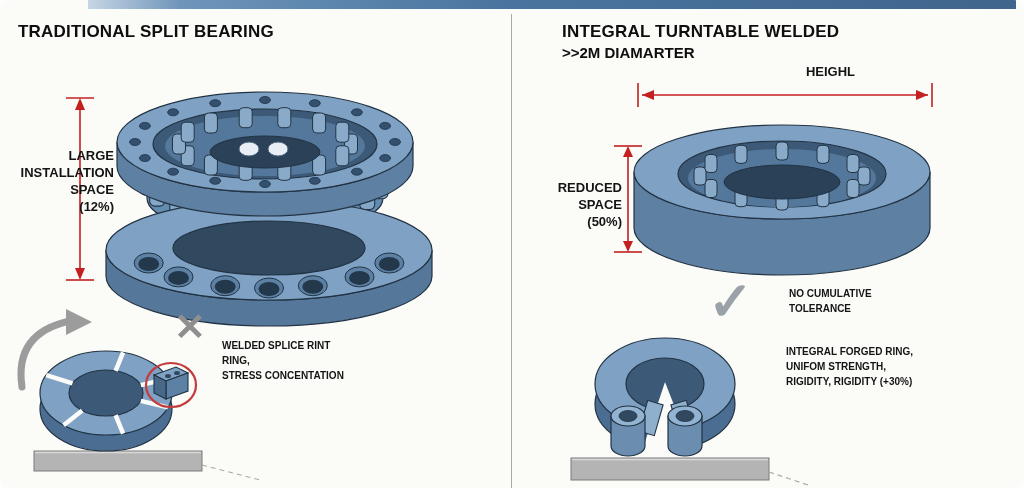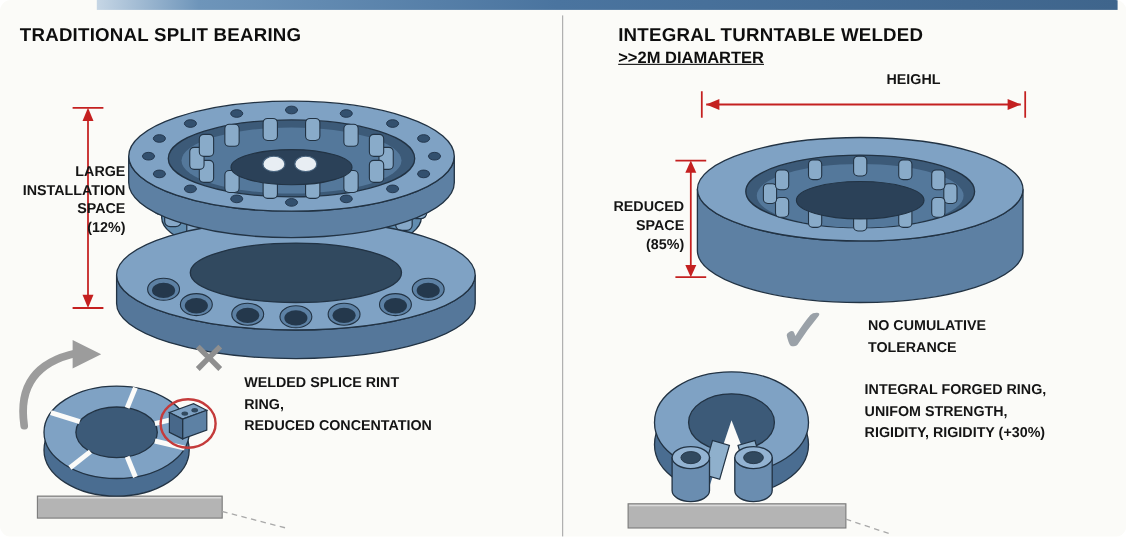--- a/index.html
+++ b/index.html
@@ -5,36 +5,36 @@
   html,body{margin:0;padding:0;}
   body{width:1024px;height:488px;font-family:"Liberation Sans",sans-serif;background:#ffffff;}
   .page{position:relative;width:1024px;height:488px;background:#fbfbf8;overflow:hidden;border-radius:10px;}
   .topbar{position:absolute;left:88px;top:0;width:928px;height:9px;
           background:linear-gradient(90deg,#c6d6e5 0%,#6e95ba 10%,#4a749f 45%,#3f658c 100%);}
   .divider{position:absolute;left:511px;top:14px;width:1px;height:474px;background:#a8a8a8;}
   .title{position:absolute;margin:0;font-size:17px;font-weight:bold;color:#0e0e0e;letter-spacing:0.2px;}
   .subtitle{position:absolute;font-size:15px;font-weight:bold;color:#0e0e0e;}
   .dim-label{position:absolute;font-size:13px;font-weight:bold;color:#141414;text-align:right;
              line-height:1.3;white-space:pre-line;z-index:3;}
-  .caption{position:absolute;font-size:13px;font-weight:bold;color:#141414;line-height:1.5;
+  .caption{position:absolute;font-size:10px;font-weight:bold;color:#141414;line-height:1.5;
            white-space:pre-line;z-index:3;}
   .illus{position:absolute;z-index:1;}
   .dim{position:absolute;z-index:2;}
   .glyph{position:absolute;z-index:3;line-height:1;}
   .cross{left:174px;top:308px;font-size:38px;color:#8f8f8f;font-weight:bold;}
   .check{left:708px;top:274px;font-size:54px;color:#9aa1a8;font-weight:bold;}
   .lbl-left-space{left:8px;top:148px;width:106px;}
   .lbl-right-space{left:544px;top:180px;width:78px;}
   .lbl-height{left:695px;top:64px;width:160px;}
   .cap-left{left:222px;top:338px;width:210px;}
   .cap-tolerance{left:789px;top:286px;width:190px;}
   .cap-right{left:786px;top:344px;width:220px;}
   .t-left{left:18px;top:22px;}
   .t-right{left:562px;top:22px;}
-  .st-right{left:562px;top:44px;text-decoration:underline;}
+  .st-right{left:562px;top:44px;}
 </style>
 </head>
 <body>
 
 <div class="page">
 
   <div class="topbar"></div>
   <div class="divider"></div>
 
   <h1 class="title t-left">TRADITIONAL SPLIT BEARING</h1>
@@ -162,21 +162,21 @@
     </g>
     <g>
       <path d="M14,84 Q6,30 62,18" fill="none" stroke="#9c9c9c" stroke-width="7" stroke-linecap="round"></path>
       <polygon points="58,6 84,19 58,32" fill="#9c9c9c"></polygon>
     </g>
   </svg>
 
   <span class="glyph cross">✕</span>
   <div class="caption cap-left">WELDED SPLICE RINT
 RING,
-REDUCED CONCENTATION</div>
+STRESS CONCENTATION</div>
 
   <h1 class="title t-right">INTEGRAL TURNTABLE WELDED</h1>
   <div class="subtitle st-right">&gt;&gt;2M DIAMARTER</div>
 
   <div class="dim-label lbl-height">HEIGHL</div>
   <svg class="dim" style="left:634px;top:80px" width="302" height="28" viewBox="0 0 302 28">
     <line x1="4" y1="3" x2="4" y2="27" stroke="#c42020" stroke-width="1.6"></line>
     <line x1="298" y1="3" x2="298" y2="27" stroke="#c42020" stroke-width="1.6"></line>
     <line x1="8" y1="15" x2="294" y2="15" stroke="#c42020" stroke-width="1.6"></line>
     <polygon points="8,15 20,10 20,20" fill="#c42020"></polygon>
@@ -209,21 +209,21 @@
 
   <svg class="dim" style="left:609px;top:138px" width="38" height="122" viewBox="0 0 38 122">
     <line x1="5" y1="8" x2="33" y2="8" stroke="#c42020" stroke-width="1.6"></line>
     <line x1="5" y1="114" x2="33" y2="114" stroke="#c42020" stroke-width="1.6"></line>
     <line x1="19" y1="11" x2="19" y2="111" stroke="#c42020" stroke-width="1.6"></line>
     <polygon points="19,8 14,19 24,19" fill="#c42020"></polygon>
     <polygon points="19,114 14,103 24,103" fill="#c42020"></polygon>
   </svg>
   <div class="dim-label lbl-right-space">REDUCED
 SPACE
-(85%)</div>
+(50%)</div>
 
   <span class="glyph check">✓</span>
   <div class="caption cap-tolerance">NO CUMULATIVE
 TOLERANCE</div>
 
   <svg class="illus" style="left:565px;top:320px" width="250" height="168" viewBox="0 0 250 168">
     <g>
       <rect x="6" y="138" width="198" height="22" fill="#b4b4b4" stroke="#7a7a7a" stroke-width="1"></rect>
       <line x1="7" y1="139.5" x2="203" y2="139.5" stroke="#d9d9d9" stroke-width="1.5"></line>
     </g>

